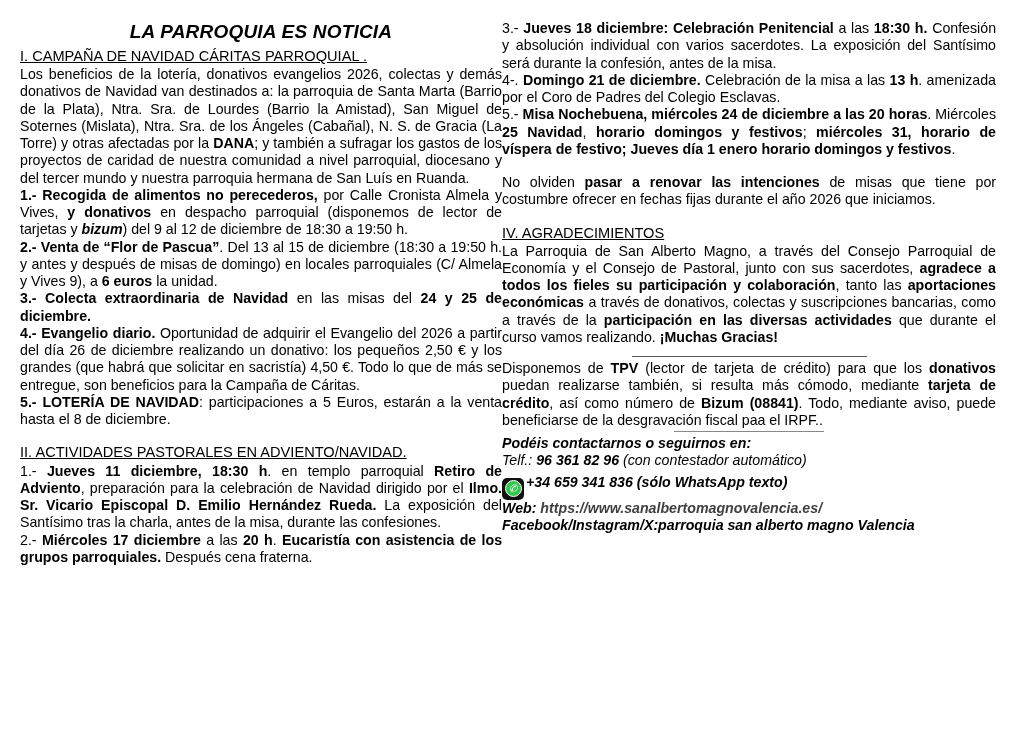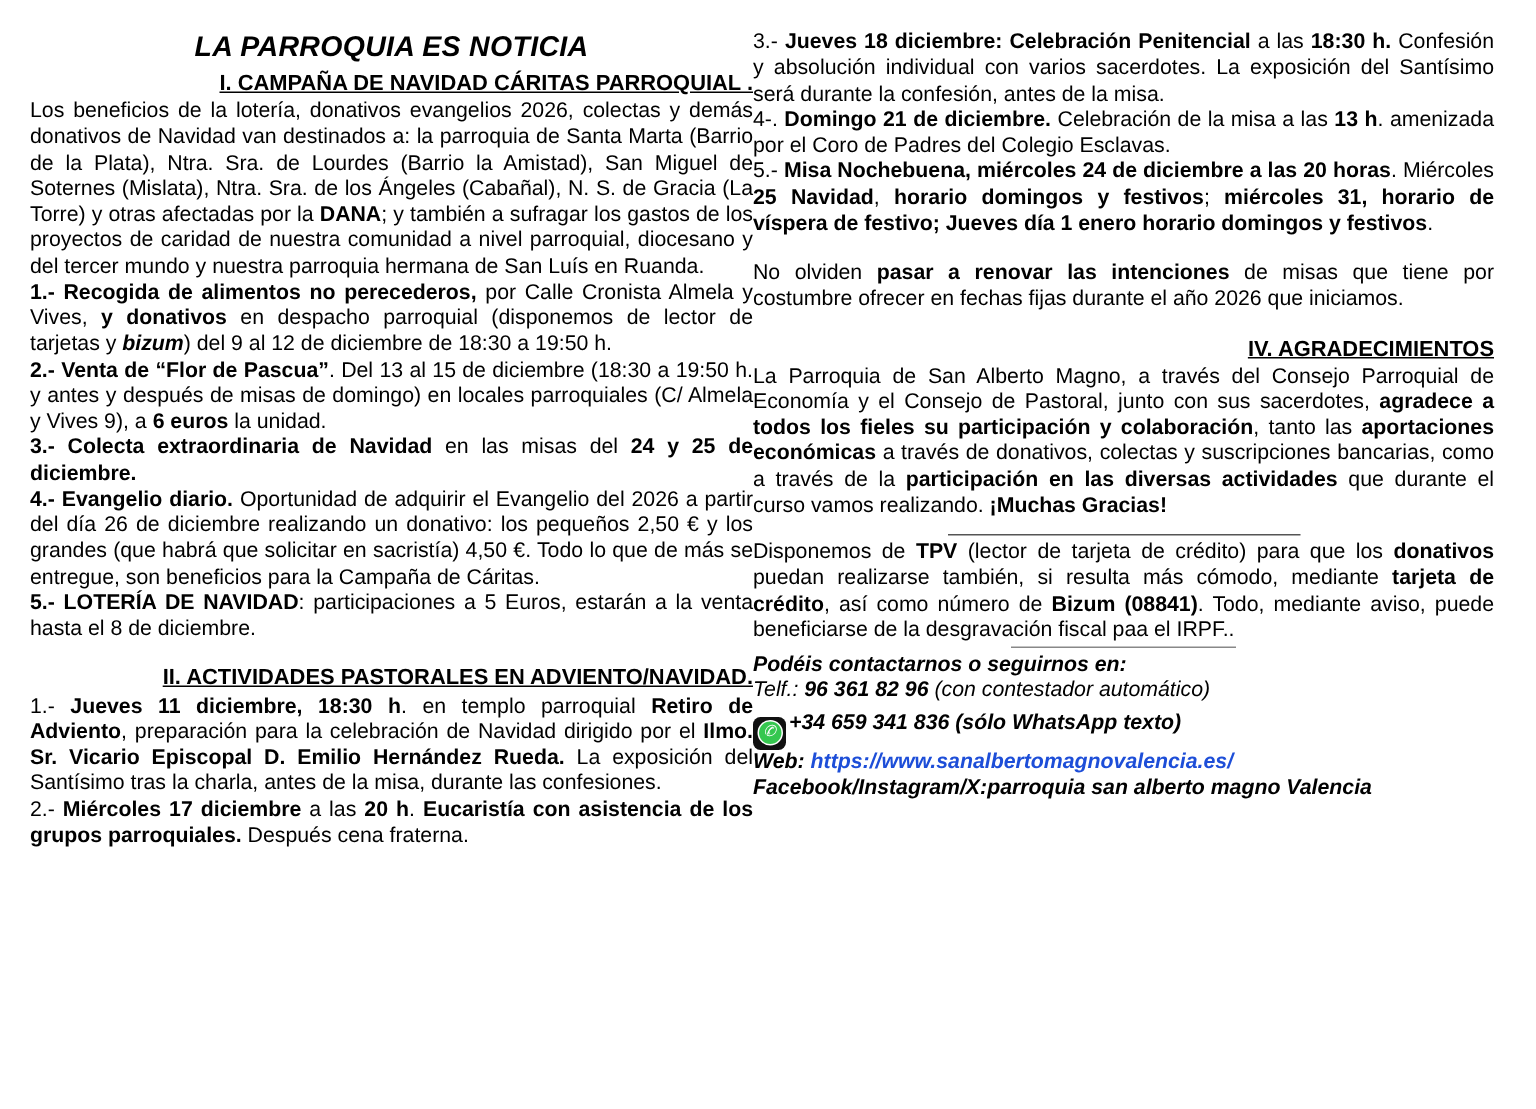--- a/index.html
+++ b/index.html
@@ -18,22 +18,22 @@
   .col { box-sizing:border-box; }
   .col-left  { width:482px; }
   .col-right { width:494px; }
 
   .title {
     font-size:19px; font-weight:bold; font-style:italic;
     text-align:center; letter-spacing:0.2px;
     margin:2px 0 6px 0; line-height:20px;
   }
   .heading {
-    font-size:14.6px; font-weight:bold; text-decoration:underline;
-    text-align:right; line-height:17.2px; margin:0 0 1px 0;
+    font-size:14.6px; font-weight:normal; text-decoration:underline;
+    text-align:left; line-height:17.2px; margin:0 0 1px 0;
   }
   .para {
     font-size:14.2px; line-height:17.25px;
     text-align:justify; text-justify:inter-word;
     margin:0;
   }
   .line {
     font-size:14.2px; line-height:17.25px;
     text-align:left; margin:0; white-space:nowrap;font-style:italic;
   }
@@ -95,16 +95,16 @@
       <div class="rule" style="width: 235px; border-top-color: rgb(85, 85, 85);"></div>
       <div class="para"><span>Disponemos de </span><span class="b">TPV</span><span> (lector de tarjeta de crédito) para que los </span><span class="b">donativos</span><span> puedan realizarse también, si resulta más cómodo, mediante </span><span class="b">tarjeta de crédito</span><span>, así como número de </span><span class="b">Bizum (08841)</span><span>. Todo, mediante aviso, puede beneficiarse de la desgravación fiscal paa el IRPF..</span></div>
       <div class="rule" style="width: 150px; border-top-color: rgb(136, 136, 136);"></div>
       <div class="line"><span class="b">Podéis contactarnos o seguirnos en:</span></div>
       <div class="line"><span>Telf.: </span><span class="b">96 361 82 96</span><span> (con contestador automático)</span></div>
       <div class="line wa-line"><span class="wa-box">
           <span class="wa-circle">
             <span class="wa-glyph">✆</span>
           </span>
         </span><span class="b">+34 659 341 836 (sólo WhatsApp texto)</span></div>
-      <div class="line"><span class="b">Web: </span><span class="b link" style="color: #1d4ed8;">https://www.sanalbertomagnovalencia.es/</span></div>
+      <div class="line"><span class="b">Web: </span><span class="b link" style="color: #404040;">https://www.sanalbertomagnovalencia.es/</span></div>
       <div class="line"><span class="b">Facebook/Instagram/X:parroquia san alberto magno Valencia</span></div>
     </div>
 </div>
 
 </body></html>

